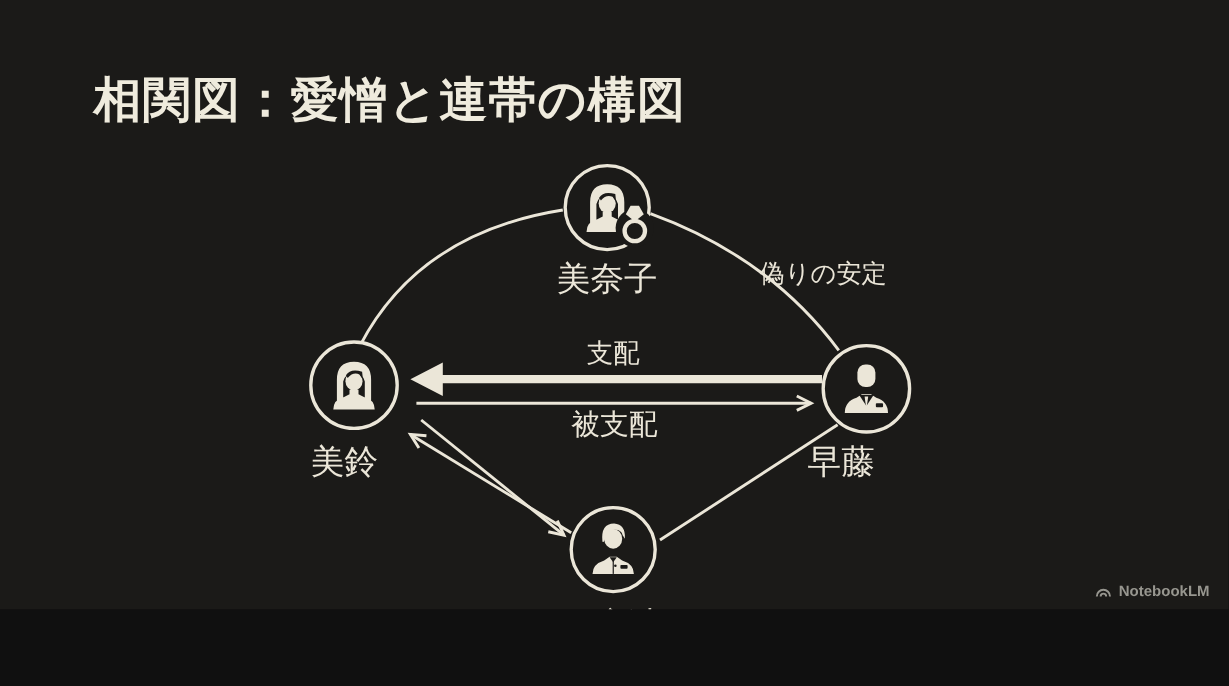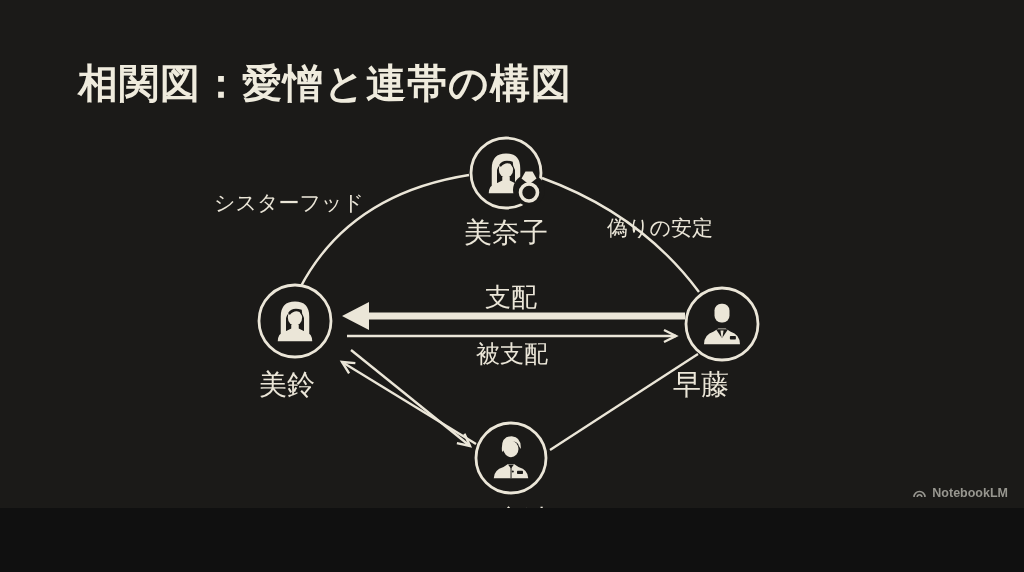--- a/index.html
+++ b/index.html
@@ -111,23 +111,22 @@
         <use href="#youngman-sym"></use>
       </g>
     </g>
   </svg>
 
   <div class="lbl node-lbl" style="left:506px;top:214px">美奈子</div>
   <div class="lbl node-lbl" style="left:287px;top:366px">美鈴</div>
   <div class="lbl node-lbl" style="left:701px;top:366px">早藤</div>
   <div class="lbl node-lbl" style="left:529px;top:502px">新妻</div>
 
-  <div class="lbl edge-lbl" style="left:289px;top:189px">シスターフッド</div>
-  <div class="lbl edge-lbl" style="left:660px;top:214px">偽りの安定</div>
-  <div class="lbl edge-lbl" style="left:511px;top:280px;font-size:26px">支配</div>
+  <div class="lbl edge-lbl" style="left:686px;top:214px">偽りの安定</div>
+  <div class="lbl edge-lbl" style="left:511px;top:280px;font-size:22px">支配</div>
   <div class="lbl edge-lbl" style="left:512px;top:338px;font-size:24px">被支配</div>
 
   <div class="watermark">
     <svg width="15" height="13" viewBox="0 0 15 13">
       <path d="M2,11 A5.5,5.5 0 0 1 13,11" fill="none" stroke="#97968f" stroke-width="1.6"></path>
       <path d="M5.2,11 A2.3,2.3 0 0 1 9.8,11" fill="none" stroke="#97968f" stroke-width="1.6"></path>
     </svg>
     <span>NotebookLM</span>
   </div>
 

